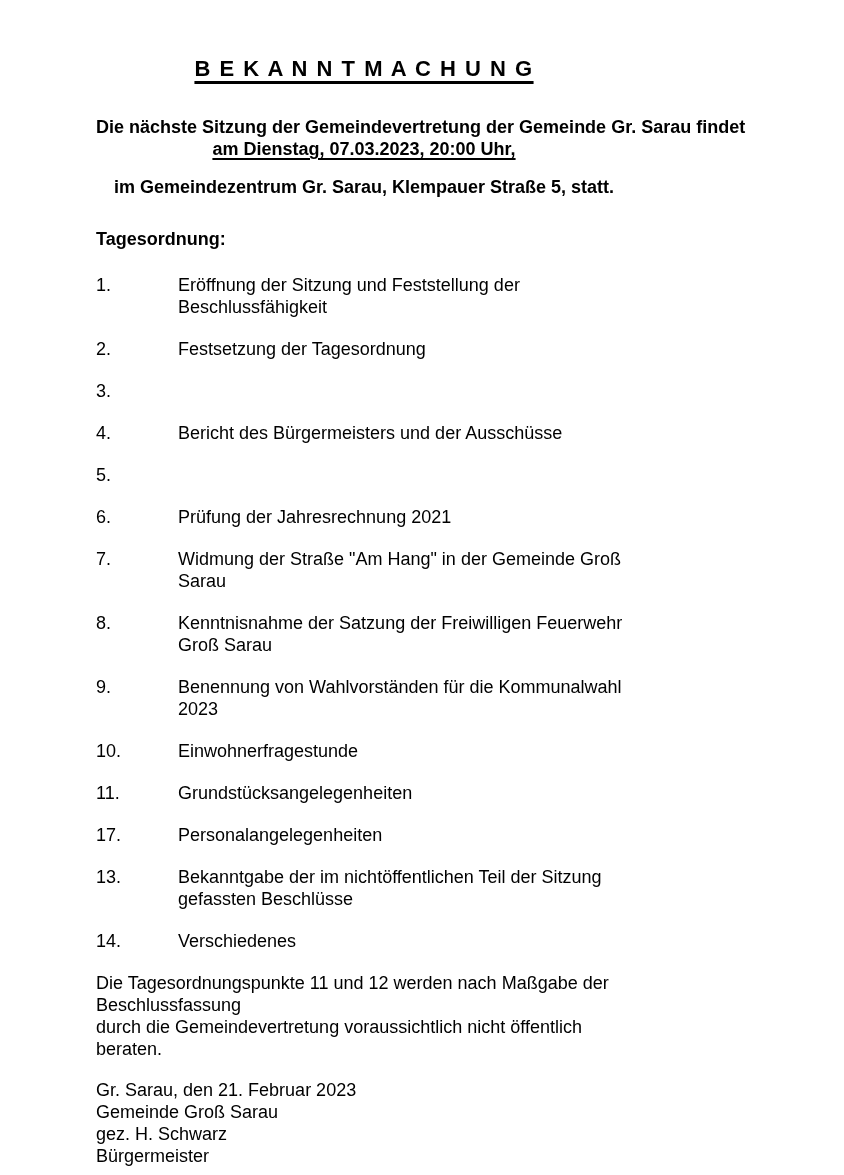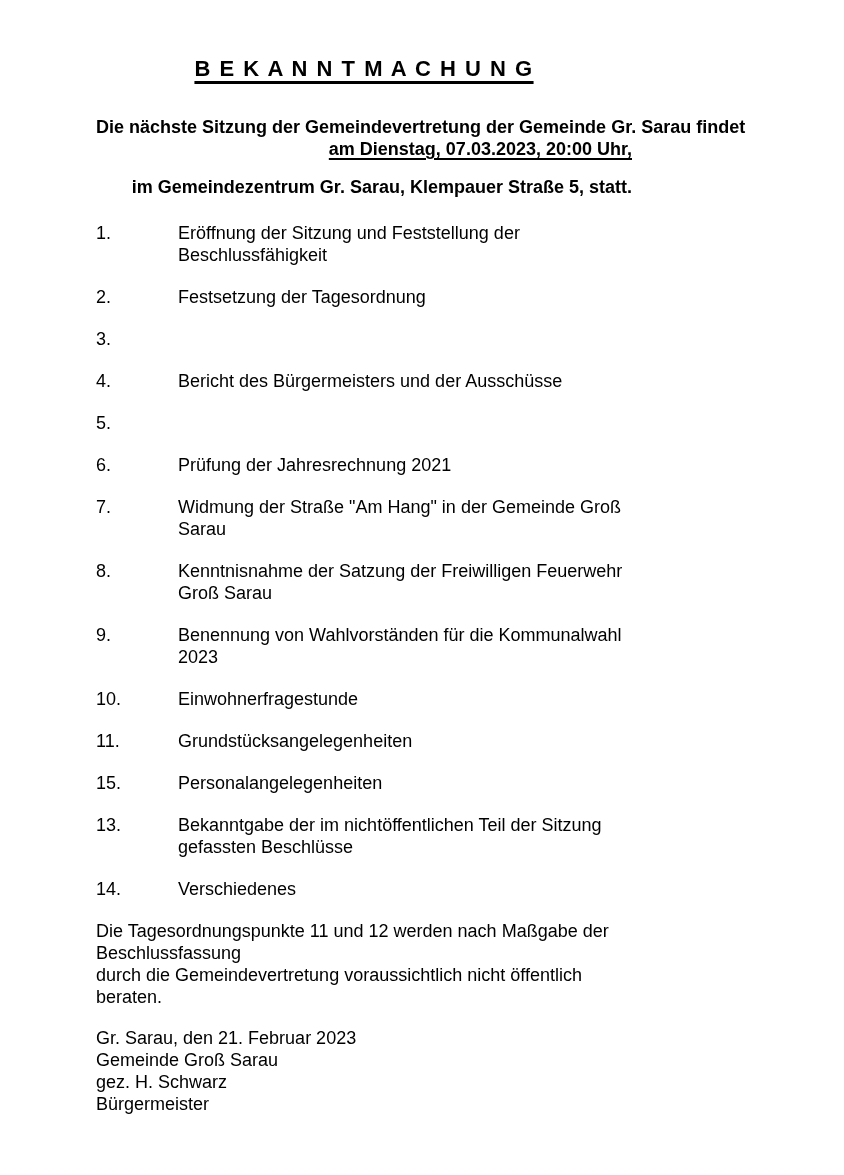--- a/index.html
+++ b/index.html
@@ -27,21 +27,21 @@
     font-weight: bold;
     letter-spacing: 1.5px;
     text-align: center;
     text-decoration: underline;
     text-decoration-thickness: 2.5px;
     text-underline-offset: 5px;
     white-space: nowrap;
   }
   .intro {
     font-weight: bold;
-    text-align: right;
+    text-align: center;
     white-space: nowrap;
   }
   .intro-1 { margin-top: 32px; }
   .intro-2 {
     text-decoration: underline;
     text-decoration-thickness: 2px;
     text-underline-offset: 3px;
   }
   .intro-3 { margin-top: 16px; }
   .agenda-heading {
@@ -77,20 +77,21 @@
 <body>
 
 <div class="page">
 
   <div class="doc-title">B E K A N N T M A C H U N G</div>
 
   <p class="intro intro-1">Die nächste Sitzung der Gemeindevertretung der Gemeinde Gr. Sarau findet</p>
   <p class="intro intro-2">am Dienstag, 07.03.2023, 20:00 Uhr,</p>
   <p class="intro intro-3">im Gemeindezentrum Gr. Sarau, Klempauer Straße 5, statt.</p>
 
+  <div class="agenda-heading">Tagesordnung:</div>
 
   <div class="agenda">
     <div class="item">
       <span class="num">1.</span>
       <span class="text">Eröffnung der Sitzung und Feststellung der
 Beschlussfähigkeit</span>
     </div>
     <div class="item">
       <span class="num">2.</span>
       <span class="text">Festsetzung der Tagesordnung</span>
@@ -126,21 +127,21 @@
     </div>
     <div class="item">
       <span class="num">10.</span>
       <span class="text">Einwohnerfragestunde</span>
     </div>
     <div class="item">
       <span class="num">11.</span>
       <span class="text">Grundstücksangelegenheiten</span>
     </div>
     <div class="item">
-      <span class="num">15.</span>
+      <span class="num">17.</span>
       <span class="text">Personalangelegenheiten</span>
     </div>
     <div class="item">
       <span class="num">13.</span>
       <span class="text">Bekanntgabe der im nichtöffentlichen Teil der Sitzung
 gefassten Beschlüsse</span>
     </div>
     <div class="item">
       <span class="num">14.</span>
       <span class="text">Verschiedenes</span>

